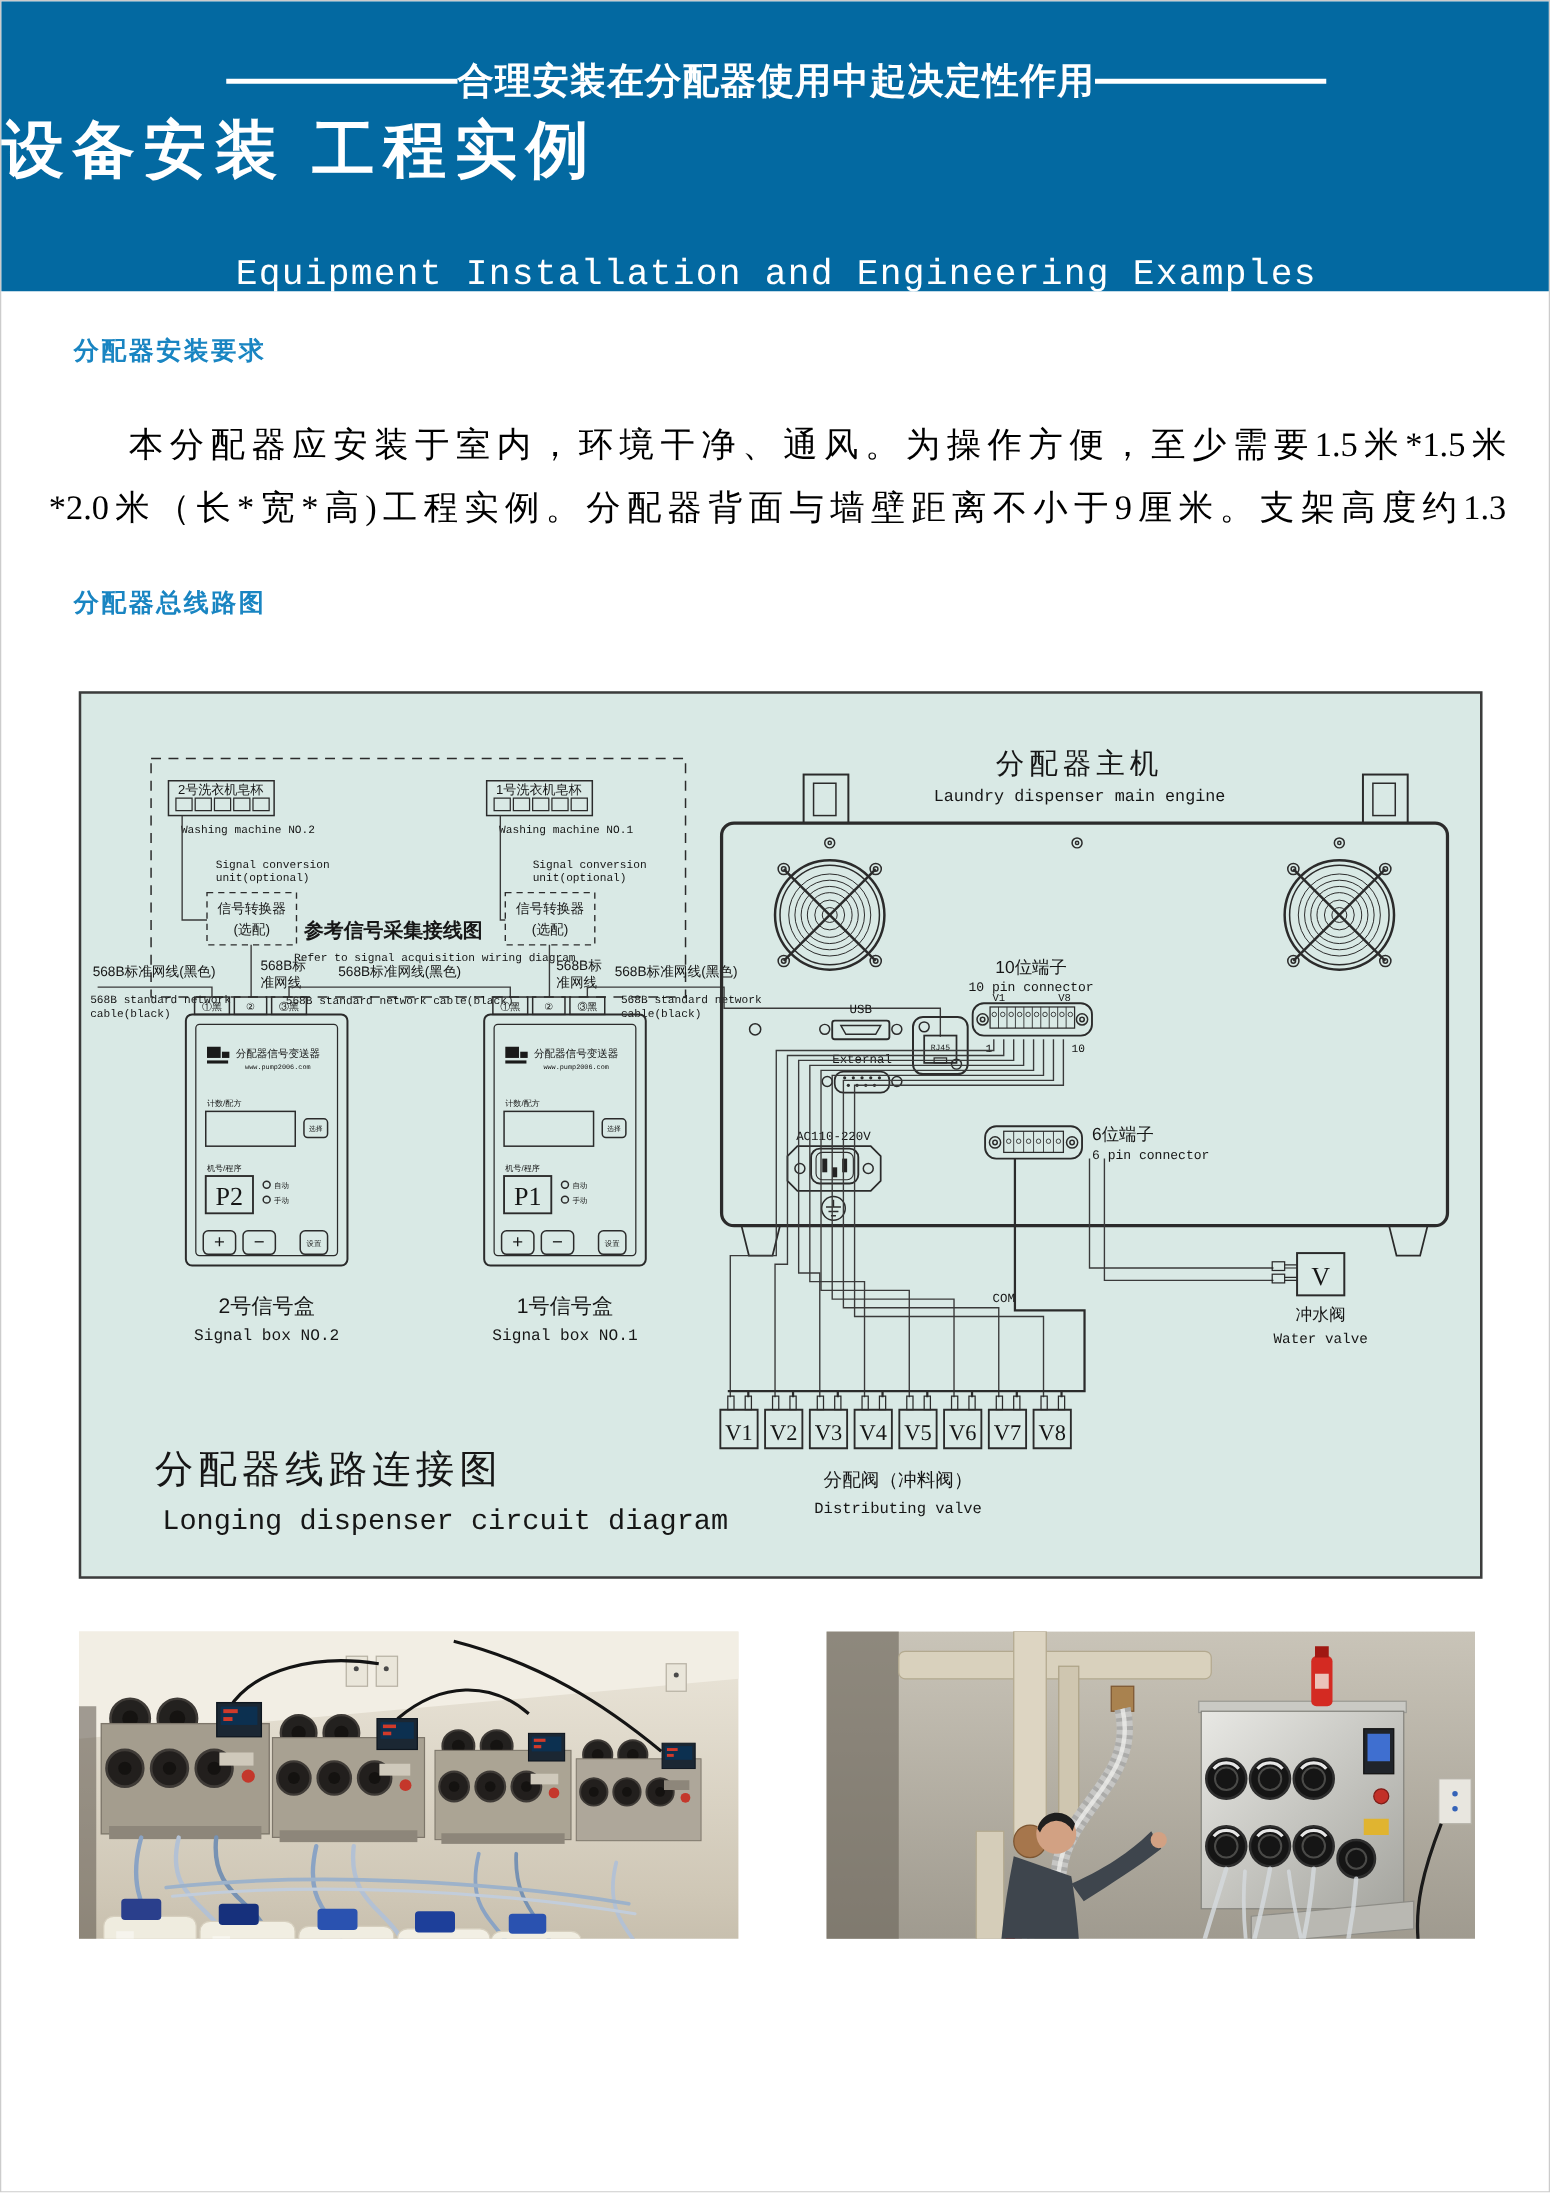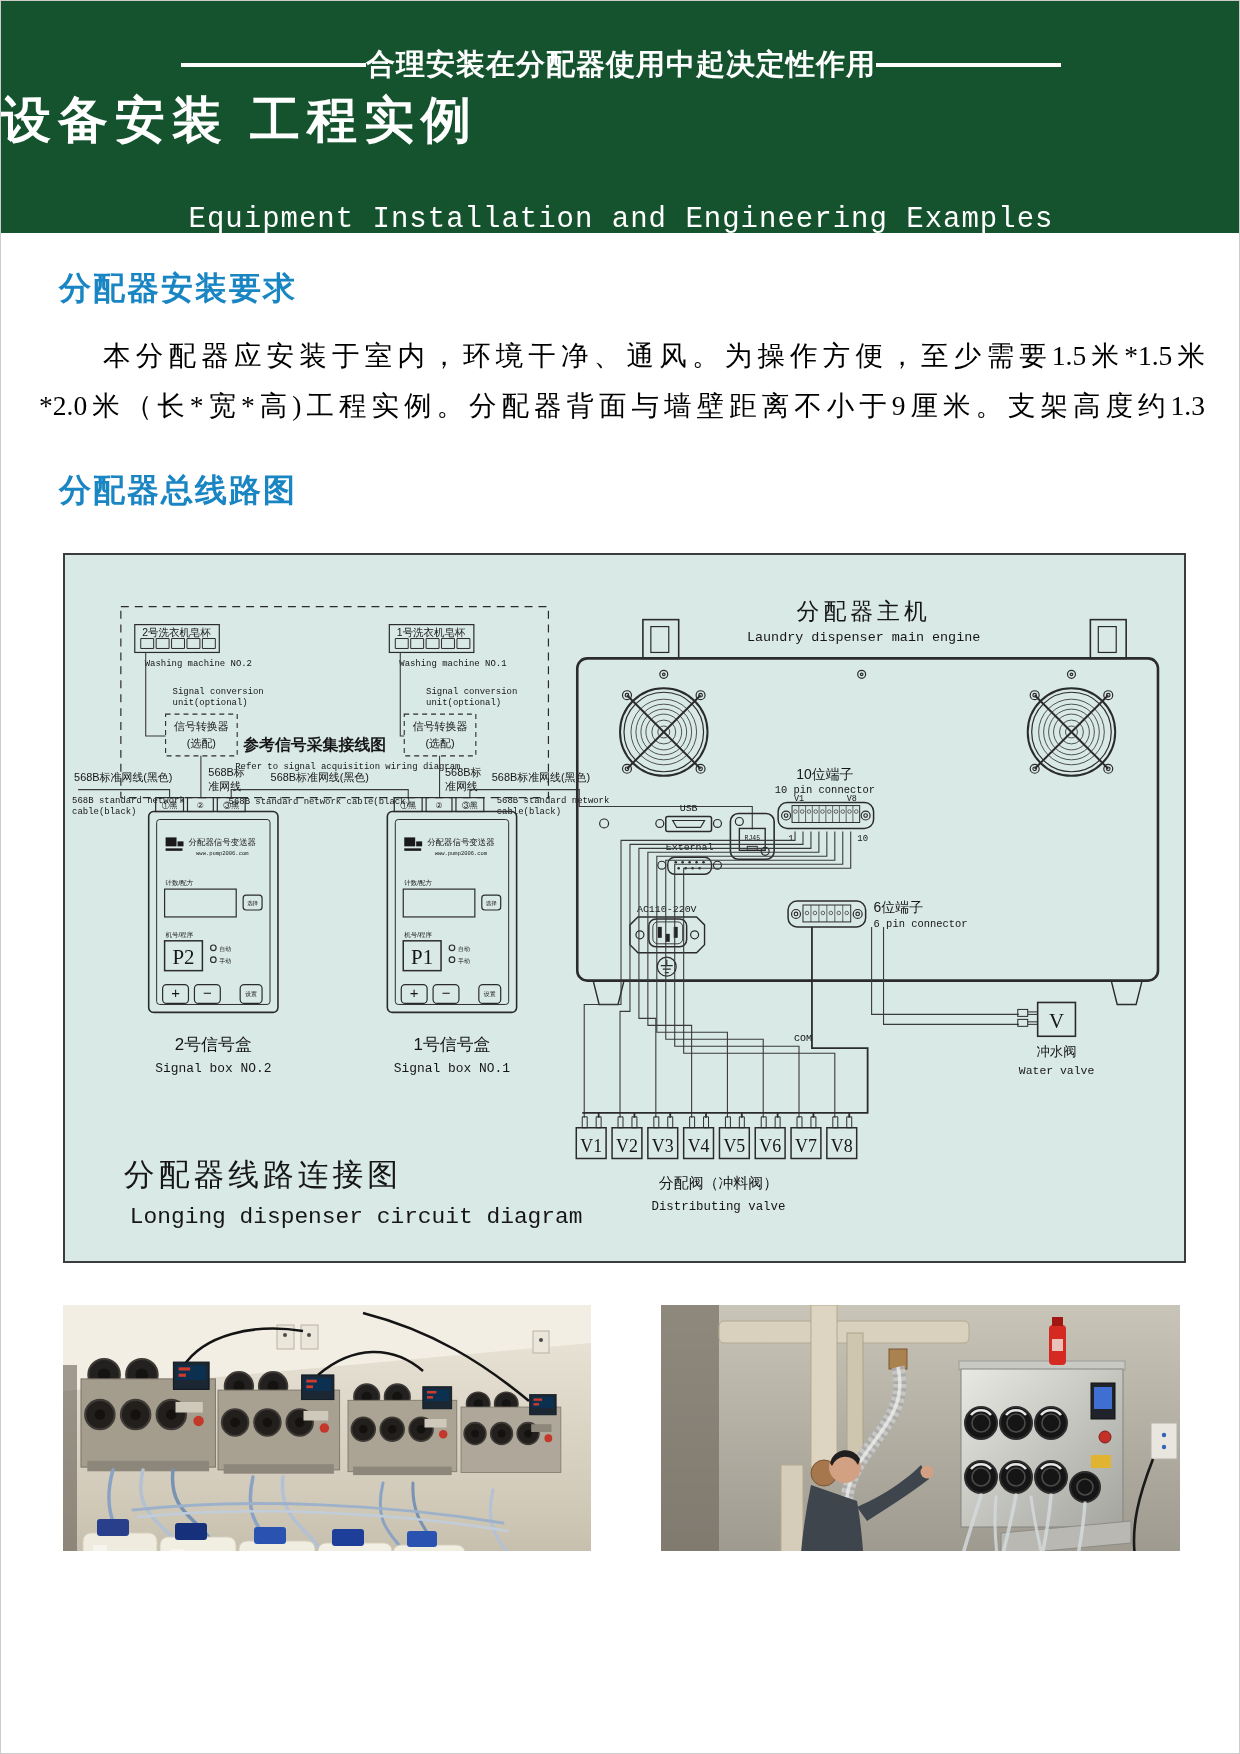--- a/index.html
+++ b/index.html
@@ -1,30 +1,30 @@
 <!DOCTYPE html>
 <html><head>
 <meta charset="utf-8">
 <style>
   html,body{margin:0;padding:0;}
   body{width:1240px;height:1754px;position:relative;background:#ffffff;
        font-family:"Liberation Sans",sans-serif;}
   .page{position:absolute;inset:0;overflow:hidden;border:1px solid #cccccc;box-sizing:border-box;background:#fff;}
 
   
-  .hd{position:absolute;left:0;top:0;width:1240px;height:232px;background:#14532d;color:#fff;}
+  .hd{position:absolute;left:0;top:0;width:1240px;height:232px;background:#0369a1;color:#fff;}
   .hd-tag{position:absolute;top:44px;left:0;width:100%;display:flex;align-items:center;justify-content:center;
           font-size:29px;font-weight:bold;letter-spacing:1px;}
   .dash{display:inline-block;width:185px;height:4px;background:#fff;}
   .hd-title{position:absolute;top:86px;left:0;width:100%;font-size:50px;font-weight:bold;letter-spacing:7px;}
   .hd-sub{position:absolute;top:158px;left:0;width:100%;text-align:center;
           font-family:"Liberation Mono",monospace;font-size:29px;letter-spacing:1px;margin-top:44px;}
 
   
-  .sec{position:absolute;left:58px;margin:0;font-size:32px;font-weight:bold;color:#1985c2;letter-spacing:2px;}
+  .sec{position:absolute;left:58px;margin:0;font-size:20px;font-weight:bold;color:#1985c2;letter-spacing:2px;}
 
   
   .para{position:absolute;left:38px;top:330px;width:1166px;font-family:"Liberation Serif",serif;
         font-size:27.5px;color:#000000;}
   .para .ln-t{height:50px;line-height:50px;white-space:nowrap;text-align:justify;text-align-last:justify;}
   .para .indent{text-indent:64px;}
 
   
   .diagram{position:absolute;left:62px;top:552px;width:1123px;height:710px;background:#d9e9e5;
            border:2px solid #3c3c3c;box-sizing:border-box;}

